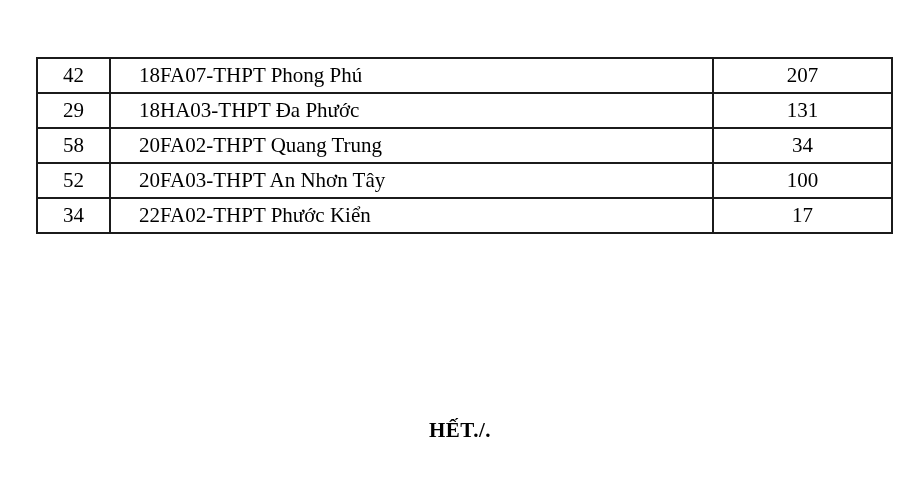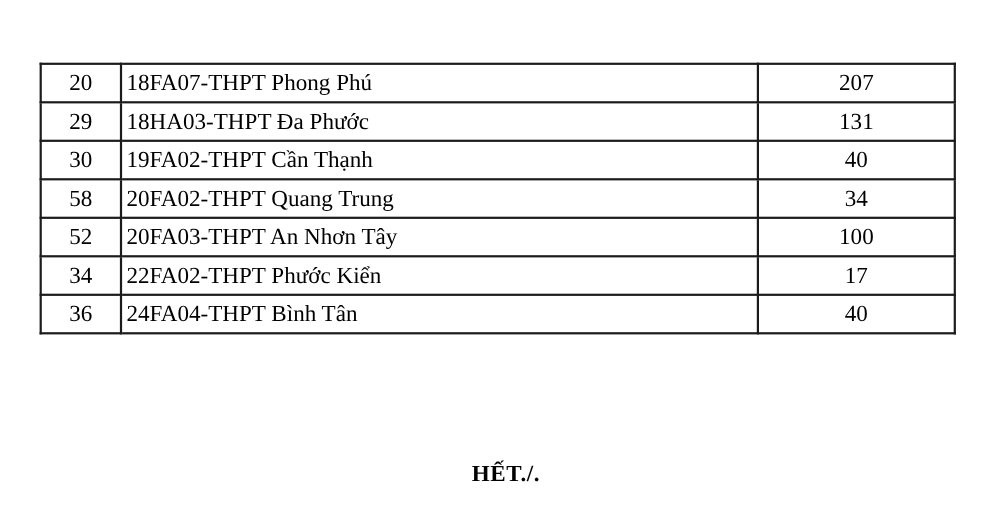--- a/index.html
+++ b/index.html
@@ -33,21 +33,21 @@
     white-space: nowrap;
     overflow: hidden;
   }
   td.col-index {
     width: 71px;
     text-align: center;
   }
   td.col-school {
     width: 573px;
     text-align: left;
-    padding-left: 4px;
+    padding-left: 28px;
   }
   td.col-count {
     width: 177px;
     text-align: center;
     border-radius: 13px;
   }
   .footer-end {
     position: absolute;
     left: 8px;
     top: 418px;
@@ -58,50 +58,40 @@
     letter-spacing: 0.5px;
     color: #000000;
   }
 </style>
 </head>
 <body>
 
 <table class="doc-table">
   <tbody id="table-body">
       <tr>
-        <td class="col-index">20</td>
+        <td class="col-index">42</td>
         <td class="col-school">18FA07-THPT Phong Phú</td>
         <td class="col-count">207</td>
       </tr>
       <tr>
         <td class="col-index">29</td>
         <td class="col-school">18HA03-THPT Đa Phước</td>
         <td class="col-count">131</td>
-      </tr>
-      <tr>
-        <td class="col-index">30</td>
-        <td class="col-school">19FA02-THPT Cần Thạnh</td>
-        <td class="col-count">40</td>
       </tr>
       <tr>
         <td class="col-index">58</td>
         <td class="col-school">20FA02-THPT Quang Trung</td>
         <td class="col-count">34</td>
       </tr>
       <tr>
         <td class="col-index">52</td>
         <td class="col-school">20FA03-THPT An Nhơn Tây</td>
         <td class="col-count">100</td>
       </tr>
       <tr>
         <td class="col-index">34</td>
         <td class="col-school">22FA02-THPT Phước Kiển</td>
         <td class="col-count">17</td>
       </tr>
-      <tr>
-        <td class="col-index">36</td>
-        <td class="col-school">24FA04-THPT Bình Tân</td>
-        <td class="col-count">40</td>
-      </tr>
     </tbody>
 </table>
 
 <div class="footer-end">HẾT./.</div>
 
 </body></html>

